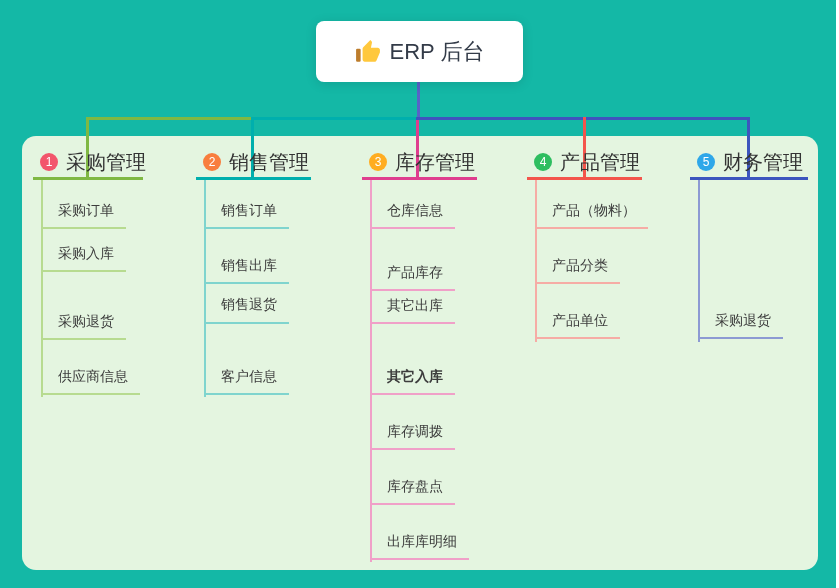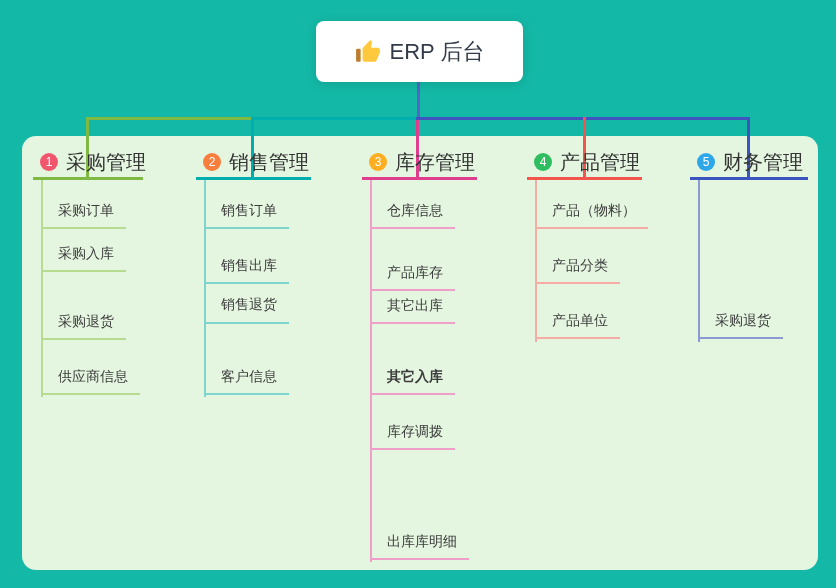--- a/index.html
+++ b/index.html
@@ -151,20 +151,21 @@
       <span class="badge">3</span>
       <span class="title-label">库存管理</span>
     </div>
     <div class="title-underline"></div>
     <div class="vline" style="height:382px;"></div>
     <div class="child" style="top:53px;">仓库信息</div>
     <div class="child" style="top:108px;margin-top:7px;">产品库存</div>
     <div class="child" style="top:148px;">其它出库</div>
     <div class="child" style="top:219px;font-weight:bold;">其它入库</div>
     <div class="child" style="top:274px;">库存调拨</div>
+    <div class="child" style="top:329px;">库存盘点</div>
     <div class="child" style="top:384px;">出库库明细</div>
   </div>
 
   <div class="branch" style="left: 527px; width: 115px; --main: #F3554C; --light: #F6ACA5; --badge: #2EBE60;">
     <div class="title-row">
       <span class="badge">4</span>
       <span class="title-label">产品管理</span>
     </div>
     <div class="title-underline"></div>
     <div class="vline" style="height:162px;"></div>

